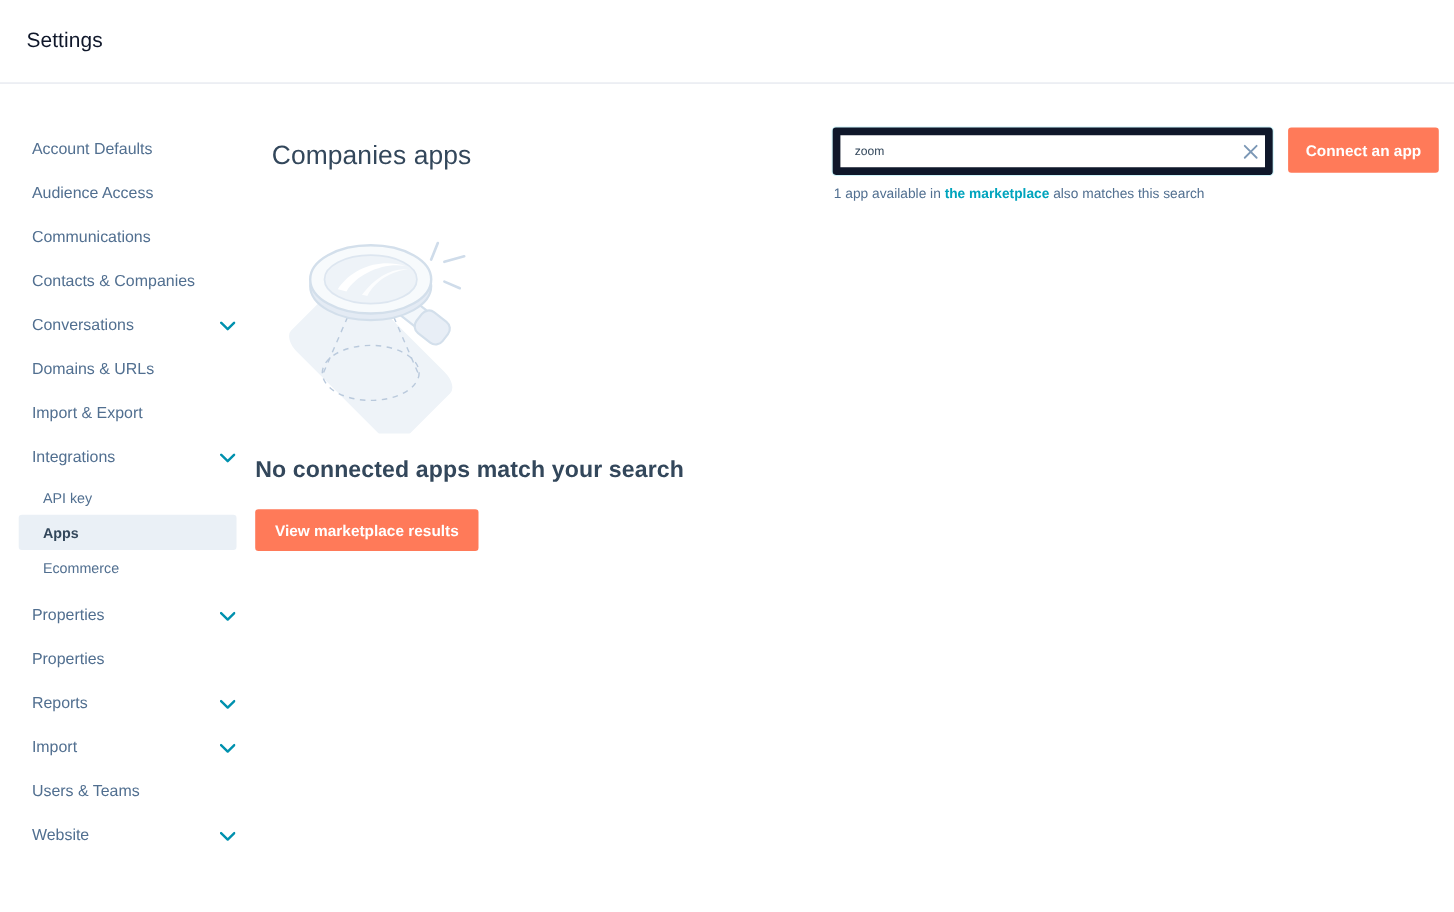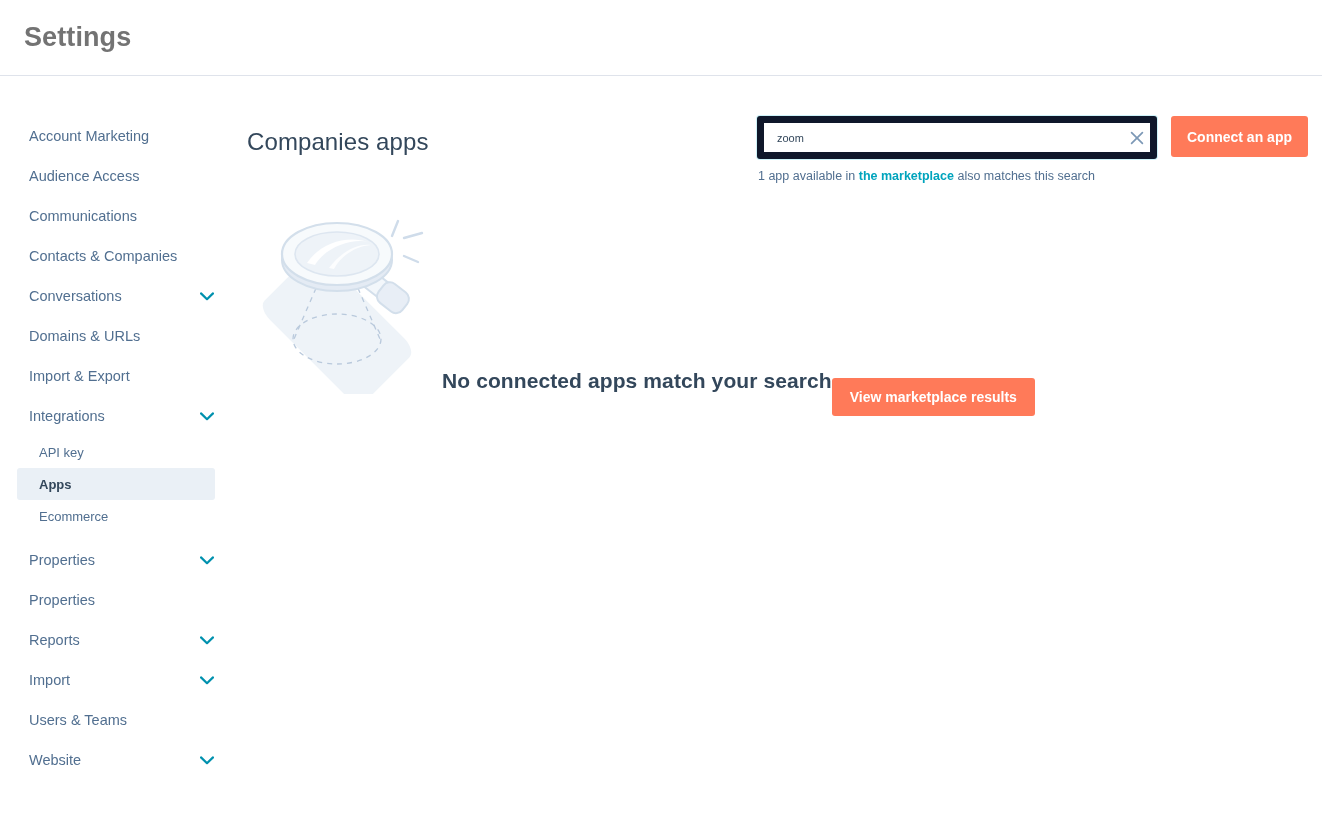--- a/index.html
+++ b/index.html
@@ -16,23 +16,23 @@
   
   .app-header {
     height: 76px;
     border-bottom: 1px solid #dfe3eb;
     display: flex;
     align-items: center;
     padding-left: 24px;
     background: #fff;
   }
   .app-title {
-    font-size: 27px;
-    font-weight: 700;
-    color: #737373;
+    font-size: 19px;
+    font-weight: 400;
+    color: #0f172a;
     letter-spacing: 0.1px;
   }
 
   
   .body-wrap {
     display: flex;
     height: 753px;
     align-items: flex-start;
   }
 
@@ -177,22 +177,22 @@
     font-size: 14px;
     height: 41px;
     padding: 0 16px;
     white-space: nowrap;
   }
 
   
   .empty-state {
     margin-top: 10px;
     display: flex;
-    flex-direction: row;
-    align-items: flex-end;
+    flex-direction: column;
+    align-items: flex-start;
     text-align: center;
     padding-right: 28px;
   }
   .empty-illustration {
     width: 210px;
     height: 200px;
     margin-bottom: 22px;
   }
   .empty-title {
     font-size: 21px;
@@ -213,21 +213,21 @@
 
 <div class="app-header">
   <div class="app-title">Settings</div>
 </div>
 
 <div class="body-wrap">
 
   <nav class="sidebar">
 
     <div class="nav-item">
-      <span class="nav-label">Account Marketing</span>
+      <span class="nav-label">Account Defaults</span>
     </div>
 
     <div class="nav-item">
       <span class="nav-label">Audience Access</span>
     </div>
 
     <div class="nav-item">
       <span class="nav-label">Communications</span>
     </div>
 

